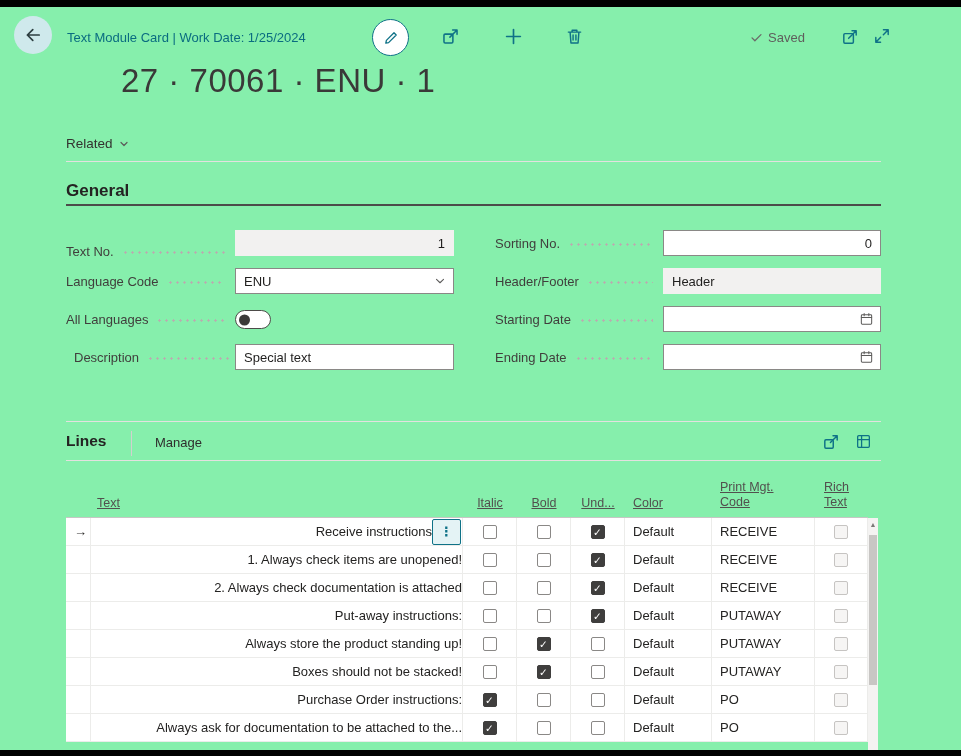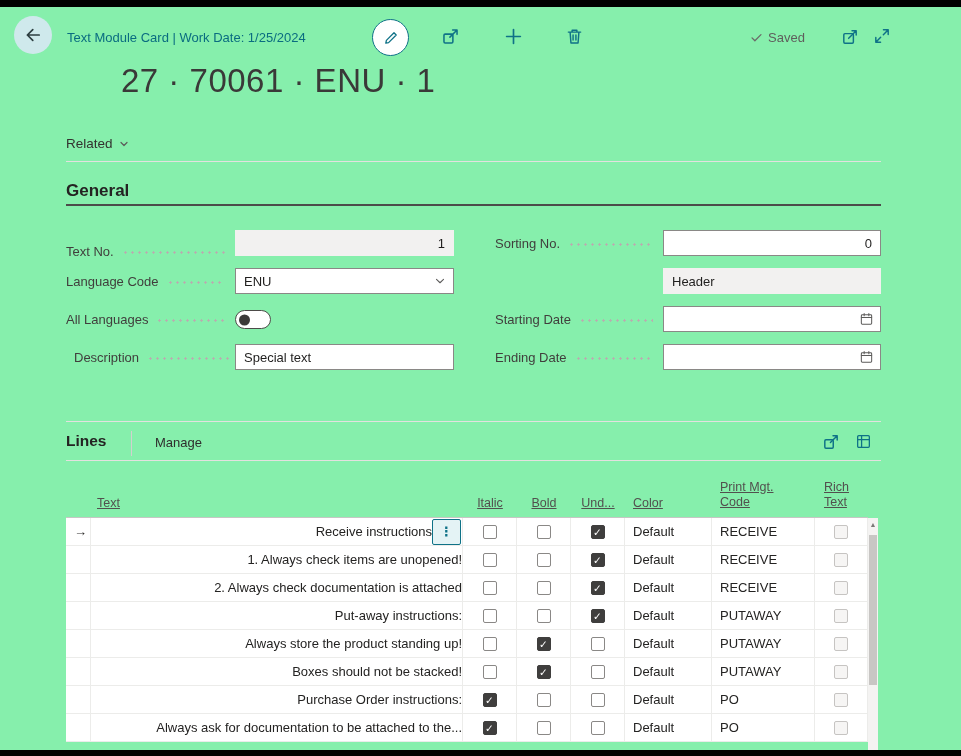--- a/index.html
+++ b/index.html
@@ -201,20 +201,24 @@
   </div>
 
   <div class="flabel" style="left:495px;top:230px;width:168px;text-align:right;">
     <span>Sorting No.</span>
       <span class="dots"></span>
   </div>
   <div class="input num" style="left:663px;top:230px;width:218px;">
     <span>0</span>
   </div>
 
+  <div class="flabel" style="left:495px;top:268px;width:168px;">
+    <span>Header/Footer</span>
+      <span class="dots"></span>
+  </div>
   <div class="input disabled" style="left:663px;top:268px;width:218px;">
     <span>Header</span>
   </div>
 
   <div class="flabel" style="left:495px;top:306px;width:168px;">
     <span>Starting Date</span>
       <span class="dots"></span>
   </div>
   <div class="input" style="left:663px;top:306px;width:218px;">
     <span></span>

